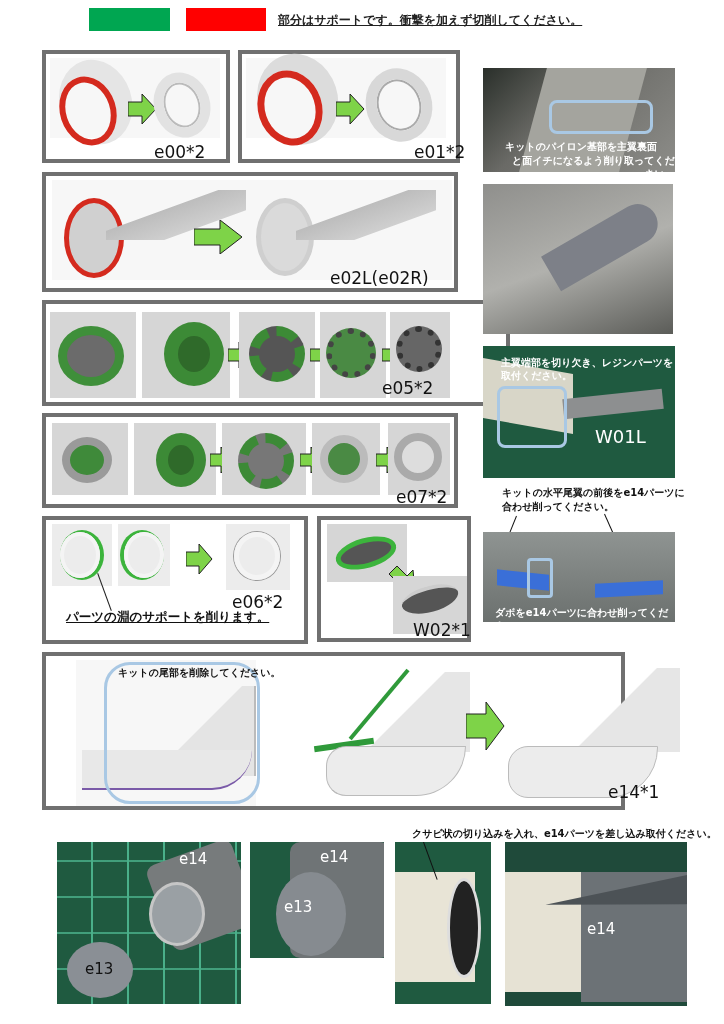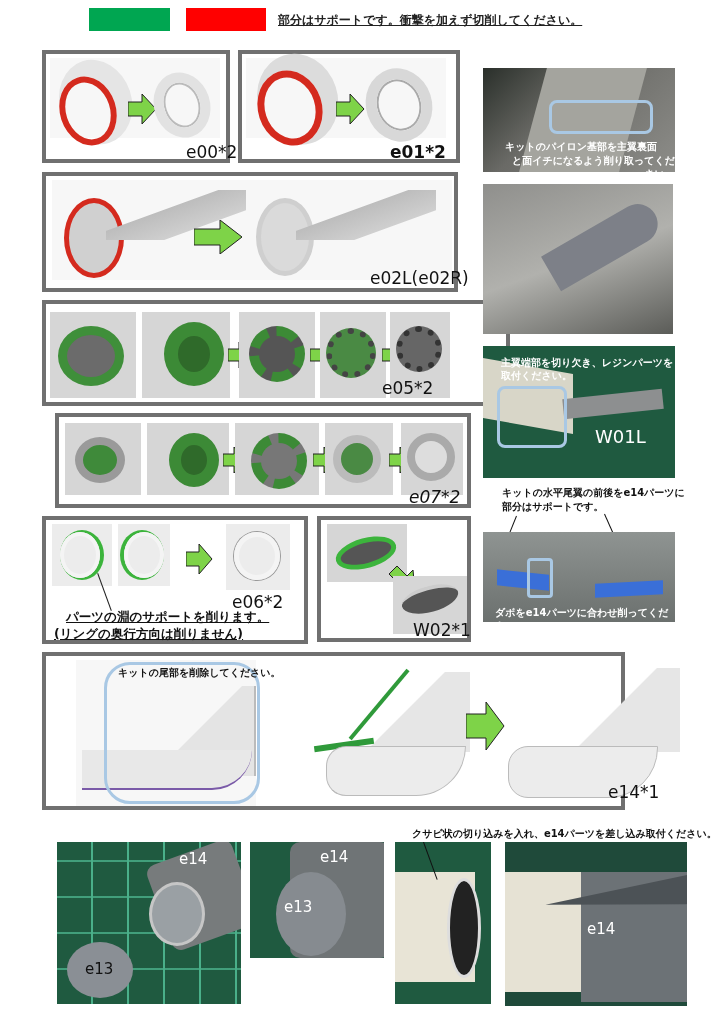--- a/index.html
+++ b/index.html
@@ -27,43 +27,43 @@
 <div class="swatch" style="left:186px;top:8px;width:80px;background:#ff0000;"></div>
 <div class="title">部分はサポートです。衝撃を加えず切削してください。</div>
 
 <div class="panel" style="left:42px;top:50px;width:188px;height:113px;">
   <div class="img white" style="left:4px;top:4px;width:170px;height:80px;"></div>
   <div class="ring" style="left:14px;top:22px;width:56px;height:70px;border:6px solid #d42a1e;box-shadow:10px -6px 0 8px #e5e5e5;transform:rotate(-18deg);"></div>
   <div class="garrow" style="left:82px;top:40px;"><svg width="30" height="30">
         <polygon points="0,8 14,8 14,0 28,15 14,30 14,22 0,22" fill="#7ed348" stroke="#222" stroke-width="1"></polygon>
       </svg></div>
   <div class="ring" style="left:108px;top:18px;width:56px;height:66px;border:10px solid #e2e2e2;box-shadow:inset 0 0 0 2px #bbb;transform:rotate(-18deg);"></div>
-  <div class="label" style="left:140px;top:88px;">e00*2</div>
+  <div class="label" style="left:108px;top:88px;">e00*2</div>
 </div>
 
 <div class="panel" style="left:238px;top:50px;width:222px;height:113px;">
   <div class="img white" style="left:4px;top:4px;width:200px;height:80px;"></div>
   <div class="ring" style="left:16px;top:16px;width:64px;height:76px;border:7px solid #d42a1e;box-shadow:10px -6px 0 8px #dcdcdc;transform:rotate(-18deg);"></div>
   <div class="garrow" style="left:94px;top:40px;"><svg width="30" height="30">
         <polygon points="0,8 14,8 14,0 28,15 14,30 14,22 0,22" fill="#7ed348" stroke="#222" stroke-width="1"></polygon>
       </svg></div>
   <div class="ring" style="left:124px;top:14px;width:66px;height:74px;border:11px solid #d8d8d8;box-shadow:inset 0 0 0 2px #aaa;transform:rotate(-18deg);"></div>
-  <div class="label" style="left:148px;top:88px;font-weight:bold;">e01*2</div>
+  <div class="label" style="left:172px;top:88px;">e01*2</div>
 </div>
 
 <div class="panel" style="left:42px;top:172px;width:416px;height:120px;">
   <div class="img white" style="left:6px;top:4px;width:400px;height:100px;"></div>
   <div class="abs" style="left:18px;top:22px;width:60px;height:80px;border-radius:50%;border:5px solid #d42a1e;background:#d0d0d0;"></div>
   <div class="abs" style="left:60px;top:14px;width:140px;height:50px;background:linear-gradient(160deg,transparent 40%,#bdbdbd 41%,#cfcfcf 70%,transparent 71%);"></div>
   <div class="garrow" style="left:148px;top:44px;"><svg width="50" height="34">
         <polygon points="0,9 26,9 26,0 48,17 26,34 26,25 0,25" fill="#7ed348" stroke="#222" stroke-width="1"></polygon>
       </svg></div>
   <div class="abs" style="left:210px;top:22px;width:58px;height:78px;border-radius:50%;border:5px solid #cfcfcf;background:#dadada;"></div>
   <div class="abs" style="left:250px;top:14px;width:140px;height:50px;background:linear-gradient(160deg,transparent 40%,#bdbdbd 41%,#cfcfcf 70%,transparent 71%);"></div>
-  <div class="label" style="left:284px;top:92px;margin-left:40px;">e02L(e02R)</div>
+  <div class="label" style="left:284px;top:92px;">e02L(e02R)</div>
 </div>
 
 <div class="panel" style="left:42px;top:300px;width:468px;height:106px;">
   <div class="img" style="left:4px;top:8px;width:86px;height:86px;">
       <div class="ring" style="left:8px;top:14px;width:66px;height:60px;border:9px solid #3f8f3a;background:#6b6b6b;"></div>
     </div>
   <div class="img" style="left:96px;top:8px;width:88px;height:86px;">
       <div class="ring" style="left:22px;top:10px;width:60px;height:64px;border:14px solid #3c8a36;background:#2f6a2a;"></div>
     </div>
   <div class="garrow" style="left:182px;top:38px;"><svg width="24" height="26">
@@ -80,21 +80,21 @@
     </div>
   <div class="garrow" style="left:336px;top:38px;"><svg width="24" height="26">
         <polygon points="0,7 11,7 11,0 22,13 11,26 11,19 0,19" fill="#7ed348" stroke="#222" stroke-width="1"></polygon>
       </svg></div>
   <div class="img" style="left:344px;top:8px;width:60px;height:86px;">
       <div class="ring" style="left:6px;top:14px;width:46px;height:46px;border:6px dotted #333;background:#666;"></div>
     </div>
   <div class="label" style="left:336px;top:74px;">e05*2</div>
 </div>
 
-<div class="panel" style="left:55px;top:413px;width:416px;height:95px;font-style:italic;">
+<div class="panel" style="left:42px;top:413px;width:416px;height:95px;">
   <div class="img" style="left:6px;top:6px;width:76px;height:72px;">
       <div class="ring" style="left:10px;top:14px;width:50px;height:46px;border:8px solid #9a9a9a;background:#3f8a3a;"></div>
     </div>
   <div class="img" style="left:88px;top:6px;width:82px;height:72px;">
       <div class="ring" style="left:22px;top:10px;width:50px;height:54px;border:12px solid #3c8a36;background:#2f6a2a;"></div>
     </div>
   <div class="garrow" style="left:164px;top:30px;"><svg width="24" height="26">
         <polygon points="0,7 11,7 11,0 22,13 11,26 11,19 0,19" fill="#7ed348" stroke="#222" stroke-width="1"></polygon>
       </svg></div>
   <div class="img" style="left:176px;top:6px;width:84px;height:72px;">
@@ -124,21 +124,20 @@
     </div>
   <div class="garrow" style="left:140px;top:24px;"><svg width="28" height="30">
         <polygon points="0,8 13,8 13,0 26,15 13,30 13,22 0,22" fill="#7ed348" stroke="#222" stroke-width="1"></polygon>
       </svg></div>
   <div class="img light" style="left:180px;top:4px;width:64px;height:66px;">
       <div class="ring" style="left:8px;top:8px;width:46px;height:48px;border:5px solid #f4f4f4;box-shadow:0 0 0 1px #999;"></div>
     </div>
   <div class="abs" style="left:58px;top:52px;width:1px;height:40px;background:#222;transform:rotate(-20deg);"></div>
   <div class="label" style="left:186px;top:72px;">e06*2</div>
   <div class="note" style="left:8px;top:88px;margin-left:12px;">パーツの淵のサポートを削ります。</div>
-  <div class="note" style="left:8px;top:105px;">(リングの奥行方向は削りません)</div>
 </div>
 
 <div class="panel" style="left:317px;top:516px;width:154px;height:126px;">
   <div class="img" style="left:6px;top:4px;width:80px;height:58px;">
       <div class="ring" style="left:8px;top:14px;width:62px;height:30px;border:5px solid #3cb43c;background:#555;transform:rotate(-15deg);"></div>
     </div>
   <div class="garrow" style="left:66px;top:44px;"><svg width="30" height="30">
         <polygon points="2,10 10,2 20,12 26,6 28,28 6,26 12,20" fill="#7ed348" stroke="#222" stroke-width="1"></polygon>
       </svg></div>
   <div class="img" style="left:72px;top:56px;width:74px;height:58px;">
@@ -182,21 +181,21 @@
 <div class="photo" style="left:483px;top:346px;width:192px;height:132px;background:#1f5a40;">
   <div class="abs" style="left:0;top:20px;width:90px;height:60px;background:#d8d6c8;transform:skewY(10deg);"></div>
   <div class="abs" style="left:80px;top:48px;width:100px;height:20px;background:#8d8f90;transform:rotate(-6deg);"></div>
   <div class="caption-w" style="left:18px;top:10px;">主翼端部を切り欠き、レジンパーツを</div>
   <div class="caption-w" style="left:18px;top:23px;">取付ください。</div>
   <div class="hl" style="left:14px;top:40px;width:70px;height:62px;"></div>
   <div class="abs" style="left:112px;top:80px;color:#fff;font-size:18px;">W01L</div>
 </div>
 
 <div class="caption-b" style="left:502px;top:486px;">キットの水平尾翼の前後をe14パーツに</div>
-<div class="caption-b" style="left:502px;top:500px;">部分はサポートです。</div>
+<div class="caption-b" style="left:502px;top:500px;">合わせ削ってください。</div>
 <div class="abs" style="left:516px;top:516px;width:1px;height:56px;background:#111;transform:rotate(22deg);transform-origin:top;"></div>
 <div class="abs" style="left:604px;top:514px;width:1px;height:76px;background:#111;transform:rotate(-24deg);transform-origin:top;"></div>
 <div class="photo" style="left:483px;top:532px;width:192px;height:90px;background:linear-gradient(180deg,#8f9492,#6b706e);">
   <div class="abs" style="left:14px;top:40px;width:52px;height:16px;background:#3a6fd8;transform:skewY(6deg);"></div>
   <div class="abs" style="left:112px;top:50px;width:68px;height:14px;background:#3a6fd8;transform:skewY(-3deg);"></div>
   <div class="hl" style="left:44px;top:26px;width:26px;height:40px;border-radius:4px;"></div>
   <div class="caption-w" style="left:12px;top:74px;">ダボをe14パーツに合わせ削ってください。</div>
 </div>
 
 <div class="photo" style="left:57px;top:842px;width:184px;height:162px;background:repeating-linear-gradient(90deg,#1f5a40 0 34px,#4ab08a 34px 36px),#1f5a40;">

